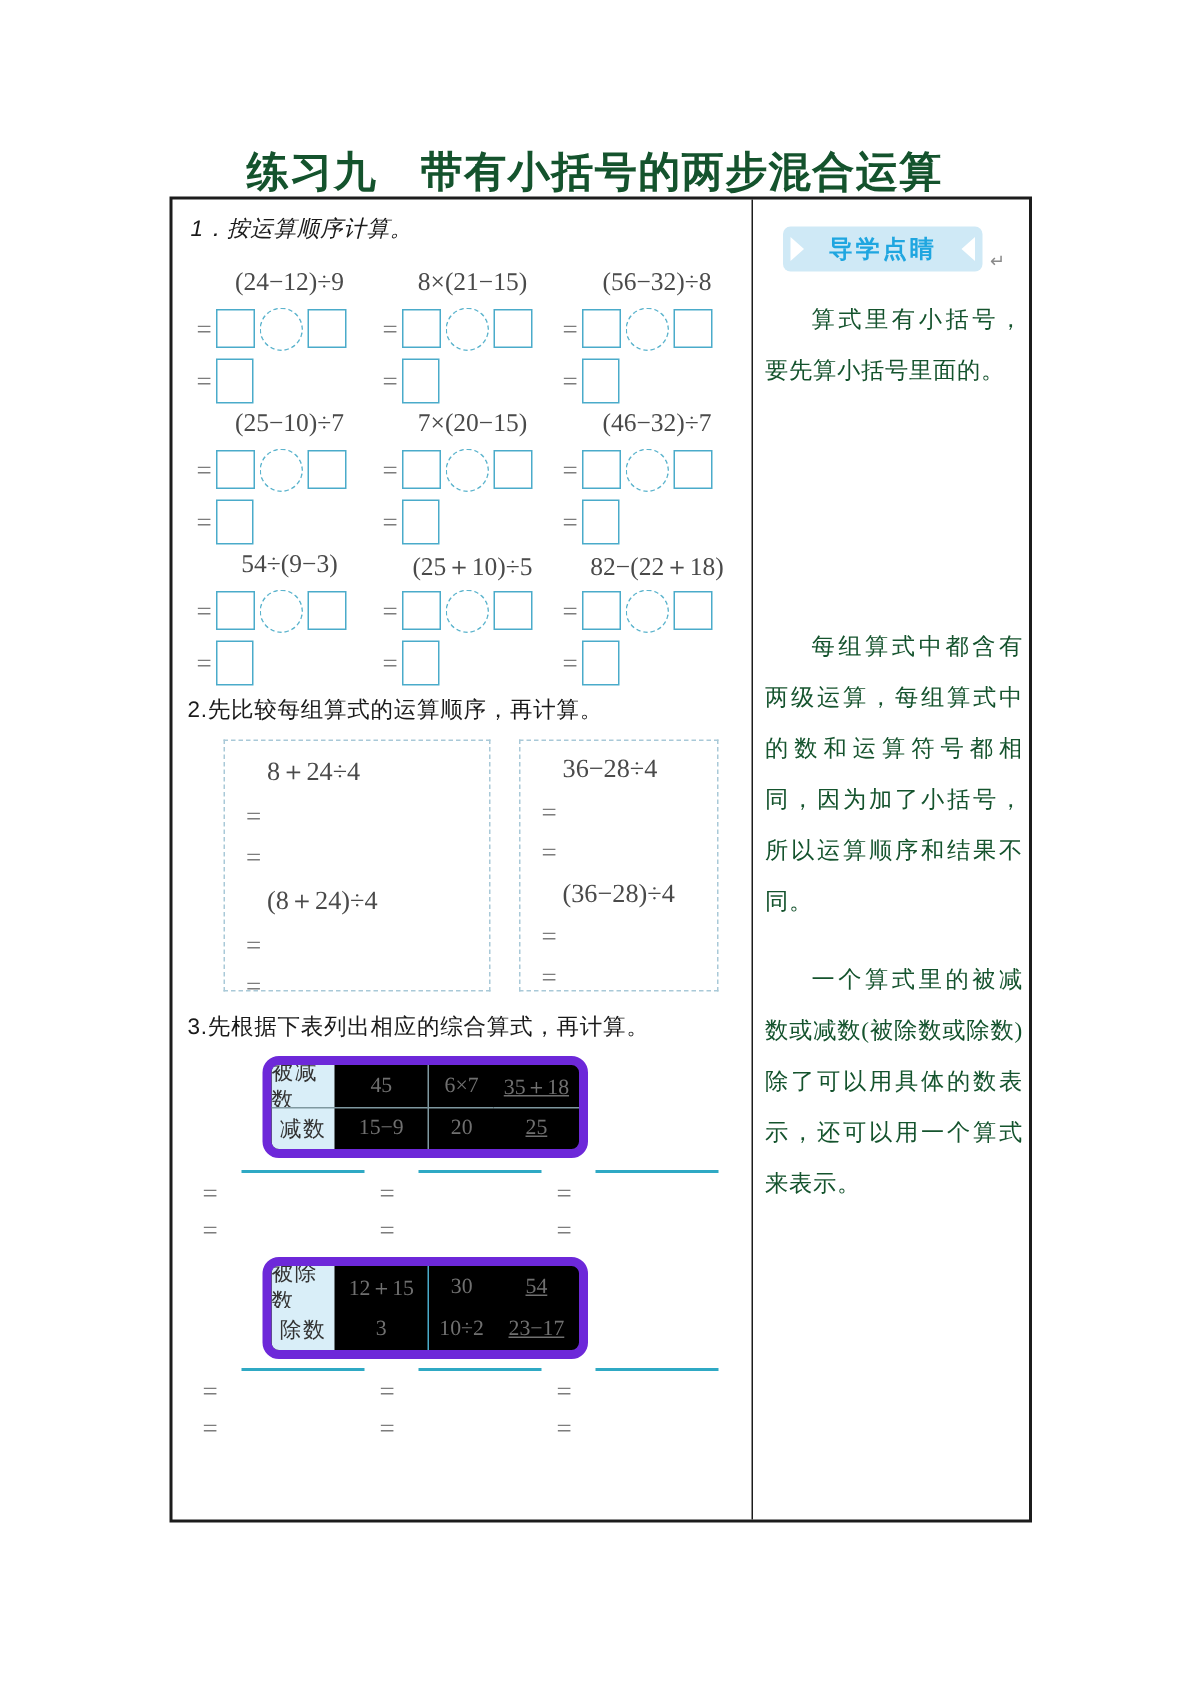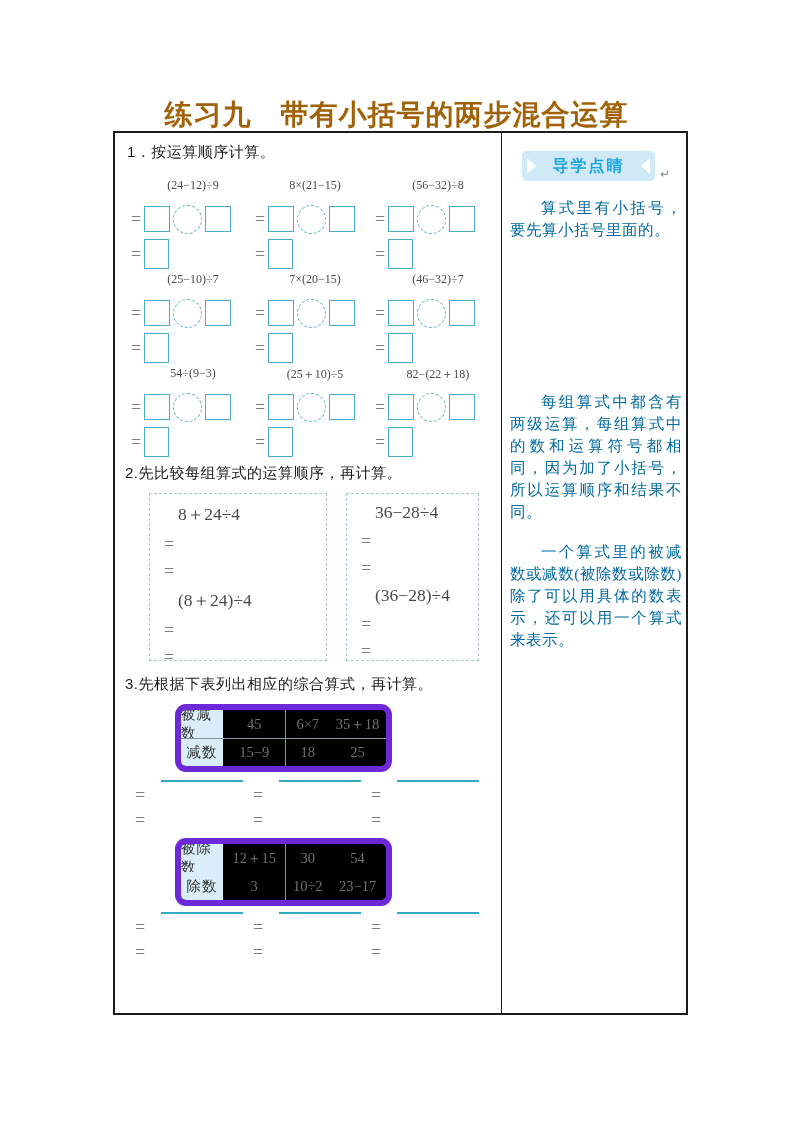--- a/index.html
+++ b/index.html
@@ -10,21 +10,21 @@
     color: #222;
     position: relative;
     overflow: hidden;
   }
   .page { position: absolute; inset: 0; }
 
   
   .title {
     position: absolute; top: 96px; left: 0; width: 100%;
     text-align: center;
-    font-size: 28px; font-weight: bold; color: #a16207;
+    font-size: 28px; font-weight: bold; color: #14532d;
     letter-spacing: 1px;
     font-family: "Liberation Sans", sans-serif;
   }
 
   
   .main-box {
     position: absolute; top: 131px; left: 113px;
     width: 575px; height: 884px;
     border: 2px solid #1c1c1c;
     display: flex;
@@ -39,35 +39,35 @@
     flex: 1; height: 100%;
     padding: 18px 6px 15px 8px;
   }
 
   
   .sec-label {
     font-size: 15px; color: #1a1a1a;
     font-family: "Liberation Sans", sans-serif;
     letter-spacing: 0.5px;
   }
-  .sec1-label { margin-left: 4px; }
+  .sec1-label { margin-left: 4px; font-style: italic; }
   .sec2-label { margin-top: 10px; margin-left: 2px; }
   .sec3-label { margin-top: 14px; margin-left: 2px; }
 
   
   .calc-grid {
     margin-top: 16px; margin-left: 8px;
     display: grid;
     grid-template-columns: 124px 120px 126px;
     row-gap: 6px;
   }
   .calc-group { height: 88px; }
   .expr {
     font-family: "Liberation Serif", serif;
-    font-size: 12px; color: #4a4a4a;
+    font-size: 17px; color: #4a4a4a;
     text-align: center; height: 22px; white-space: nowrap;
   }
   .srow { display: flex; align-items: center; height: 36px; margin-top: 1px; }
   .eq {
     font-family: "Liberation Serif", serif;
     font-size: 18px; color: #7d7d7d; margin-right: 3px; line-height: 1;
   }
   .shape { display: inline-block; }
   .sq { width: 26px; height: 26px; border: 1.5px solid #4aabca; }
   .ci { width: 29px; height: 29px; border: 1.3px dashed #5cb4cd; border-radius: 50%; margin: 0 3px; }
@@ -103,21 +103,21 @@
     display: flex; align-items: center; justify-content: center;
     font-family: "Liberation Serif", serif;
     font-size: 14.5px; color: #707070;
   }
   .th {
     width: 54px; background: #d9eef8; color: #333;
     font-size: 14.5px; letter-spacing: 1px;
   }
   .c1 { width: 80px; }
   .c2 { width: 56px; }
-  .c3 { width: 73px; }
+  .c3 { width: 73px; text-decoration: underline; }
   .tbl-1 .trow + .trow .tcell { border-top: 1px solid #7f98a0; }
   .tbl-1 .c2, .tbl-2 .c2 { border-left: 1px solid #7f98a0; }
   .tbl-2 .c2 { border-left: 1.5px solid #4aabca; }
 
   
   .ans-grid {
     display: grid; grid-template-columns: 118px 118px 118px;
     margin-left: 10px; margin-top: 8px;
   }
   .ans-col { height: 54px; position: relative; }
@@ -148,21 +148,21 @@
   .chev-right {
     right: 5px; top: 7px;
     border-top: 8px solid transparent; border-bottom: 8px solid transparent;
     border-right: 9px solid #ffffff;
   }
   .return-mark { color: #8a8a8a; font-size: 12px; margin-left: 5px; }
 
   .tip {
     width: 172px;
     font-family: "Liberation Serif", serif;
-    font-size: 15.5px; line-height: 22px; color: #0369a1;
+    font-size: 15.5px; line-height: 34px; color: #14532d;
     text-indent: 2em; letter-spacing: 0.5px;
     text-align: justify;
   }
   .tip-1 { margin-top: 16px; }
   .tip-2 { margin-top: 150px; }
   .tip-3 { margin-top: 18px; }
 </style>
 </head>
 <body>
 
@@ -332,21 +332,21 @@
       <div class="tbl tbl-1">
         <div class="trow">
           <div class="tcell th">被减数</div>
           <div class="tcell c1">45</div>
           <div class="tcell c2">6×7</div>
           <div class="tcell c3">35＋18</div>
         </div>
         <div class="trow">
           <div class="tcell th">减数</div>
           <div class="tcell c1">15−9</div>
-          <div class="tcell c2">18</div>
+          <div class="tcell c2">20</div>
           <div class="tcell c3">25</div>
         </div>
       </div>
 
       <div class="ans-grid">
         <div class="ans-col">
           <div class="ans-line"></div>
           <div class="eq ans-eq-1">=</div>
           <div class="eq ans-eq-2">=</div>
         </div>

